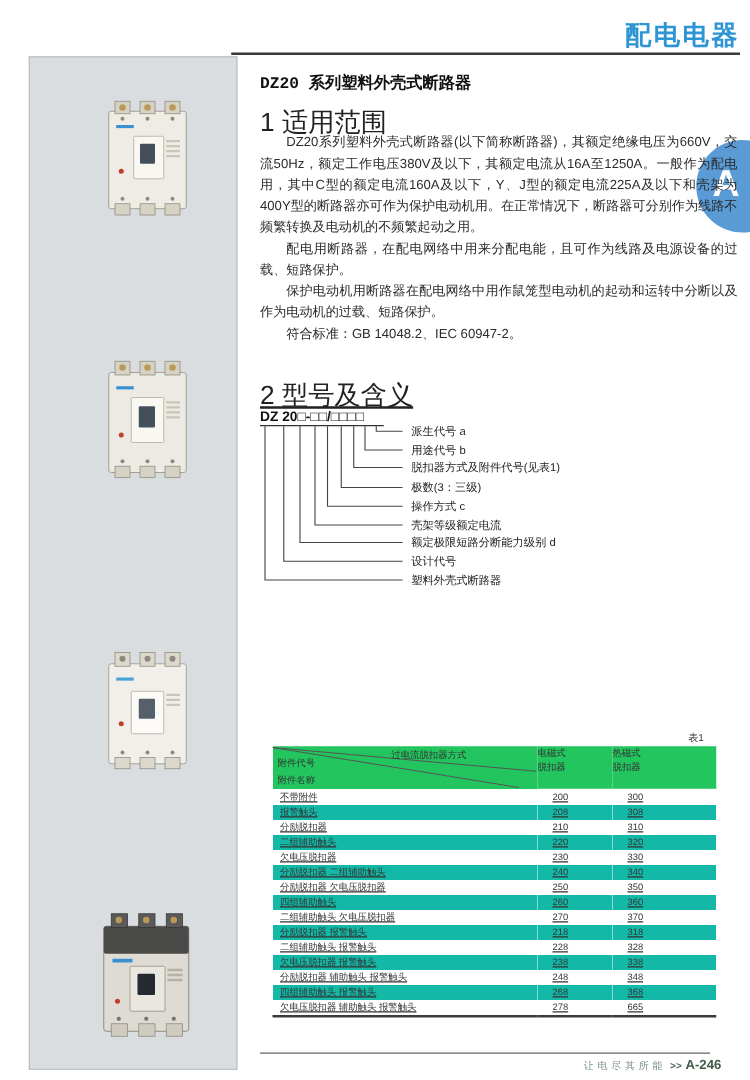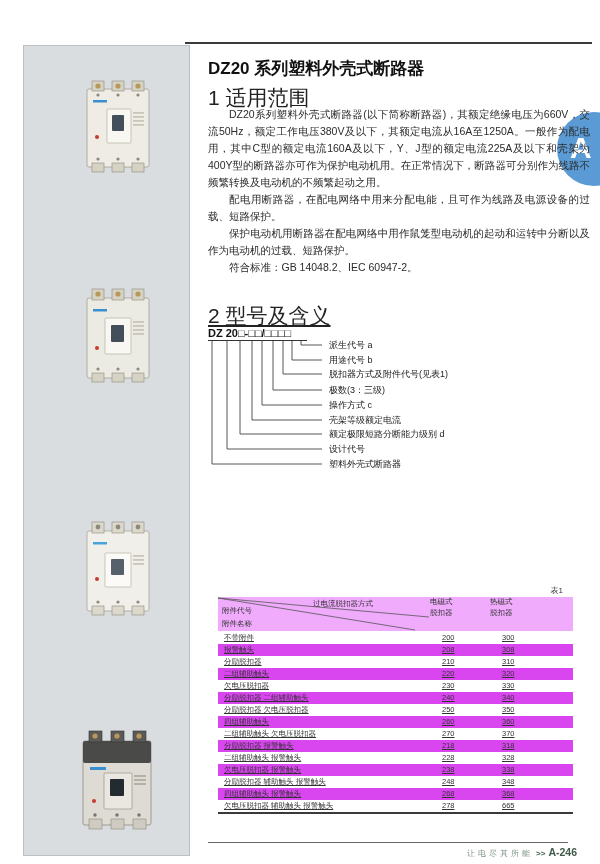--- a/index.html
+++ b/index.html
@@ -18,21 +18,21 @@
              background:#d9dde0; border:1px solid #bcc0c3; box-sizing:border-box; }
   .photo { position:absolute; }
 
   
   .tab-a { position:absolute; left:557px; top:112px; width:74px; height:74px; border-radius:50%;
            background:#5b9bd5; }
   .tab-a span { position:absolute; left:13px; top:19px; color:#fff; font-weight:bold; font-size:30px;
                 font-family:"Liberation Sans",sans-serif; }
 
   
-  .doc-title { position:absolute; left:208px; top:57px; font-size:17px; font-weight:bold; color:#111; }
+  .doc-title { position:absolute; left:208px; top:57px; font-size:13px; font-weight:bold; color:#111;font-family:Liberation Mono, monospace; }
   .s-heading { position:absolute; left:208px; font-size:21px; color:#222; }
   .s1 { top:84px; } .s2 { top:302px;text-decoration:underline; }
   .body-text { position:absolute; left:208px; top:106px; width:382px; font-size:10.5px;
                line-height:17px; color:#2b2b2b; text-align:justify; }
   .body-text p { margin:0; text-indent:2em; }
 
   .diagram { position:absolute; left:208px; top:327px; }
   .diagram text { font-family:"Liberation Sans","DejaVu Sans",sans-serif; }
   .model-code { font-size:11px; font-weight:bold; fill:#111; font-family:"DejaVu Sans",sans-serif; }
   .diag-line { stroke:#444; stroke-width:0.9; fill:none; }
@@ -41,46 +41,47 @@
   .notes { position:absolute; left:208px; top:493px; width:382px; font-size:10.5px;
            line-height:16.5px; color:#2b2b2b; }
   .notes div { margin:0; }
 
   .table-caption { position:absolute; left:208px; top:585px; width:355px; text-align:right;
                    font-size:8px; color:#333; }
 
   .acc-table { position:absolute; left:218px; top:597px; width:355px; border-collapse:collapse;
                font-size:7.5px; color:#333; table-layout:fixed; }
   .acc-table th, .acc-table td { padding:0; margin:0; font-weight:normal; text-align:left; }
-  .acc-table thead th { background:#f0abfc; height:34px; vertical-align:top;
-                        border-bottom:1px solid #ffffff;font-family:Liberation Mono, monospace; }
+  .acc-table thead th { background:#22c55e; height:34px; vertical-align:top;
+                        border-bottom:1px solid #ffffff; }
   .diag-cell { position:relative; }
   .diag-cell svg { position:absolute; left:0; top:0; }
   .dh { position:absolute; font-size:7.5px; color:#333; white-space:nowrap; }
   .dh-top { left:95px; top:2px; }
   .dh-code { left:4px; top:9px; }
   .dh-name { left:4px; top:22px; }
   .col-head { padding-left:12px; line-height:1.5; padding-top:3px; }
   .acc-table tbody td { height:12px; line-height:12px; white-space:nowrap; overflow:hidden;text-decoration:underline; }
   .acc-table tbody td.name { padding-left:6px; }
   .acc-table tbody td.code { padding-left:12px; }
-  .acc-table tbody tr.alt { background:#d946ef; }
+  .acc-table tbody tr.alt { background:#14b8a6; }
   .acc-table { border-bottom:2px solid #3a3a3a; }
 
   .footer-rule { position:absolute; left:208px; top:842px; width:360px; height:1px; background:#666; }
   .footer { position:absolute; right:23px; top:846px; font-size:8px; color:#7a9484; }
   .footer .slogan { letter-spacing:3px; }
   .footer .arrows { margin:0 3px; color:#4a6653; font-weight:bold; }
   .footer .pagenum { font-size:10.5px; font-weight:bold; color:#3f5b49; }
 </style>
 </head>
 <body>
 
 <div class="page">
 
+  <div class="brand-title">配电电器</div>
   <div class="header-rule"></div>
 
   <div class="sidebar">
     <svg class="photo" style="left:61px;top:33px" width="66" height="95" viewBox="0 0 66 95">
       <rect x="2" y="10" width="62" height="78" rx="2" fill="#eeece5" stroke="#a39f93" stroke-width="0.8"></rect>
       <g fill="#d6d2c4" stroke="#8d897d" stroke-width="0.6">
           <rect x="7" y="2" width="12" height="10"></rect>
           <rect x="27" y="2" width="12" height="10"></rect>
           <rect x="47" y="2" width="12" height="10"></rect>
         </g>

